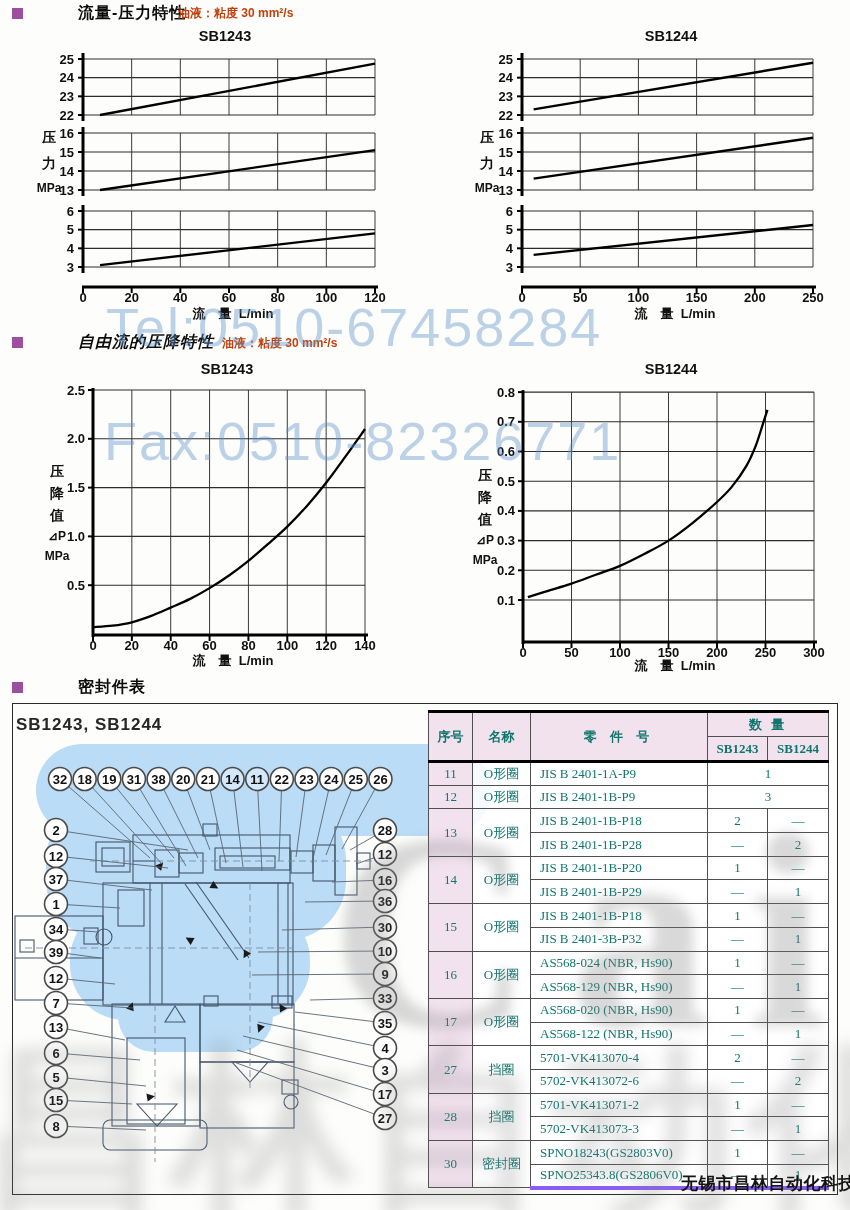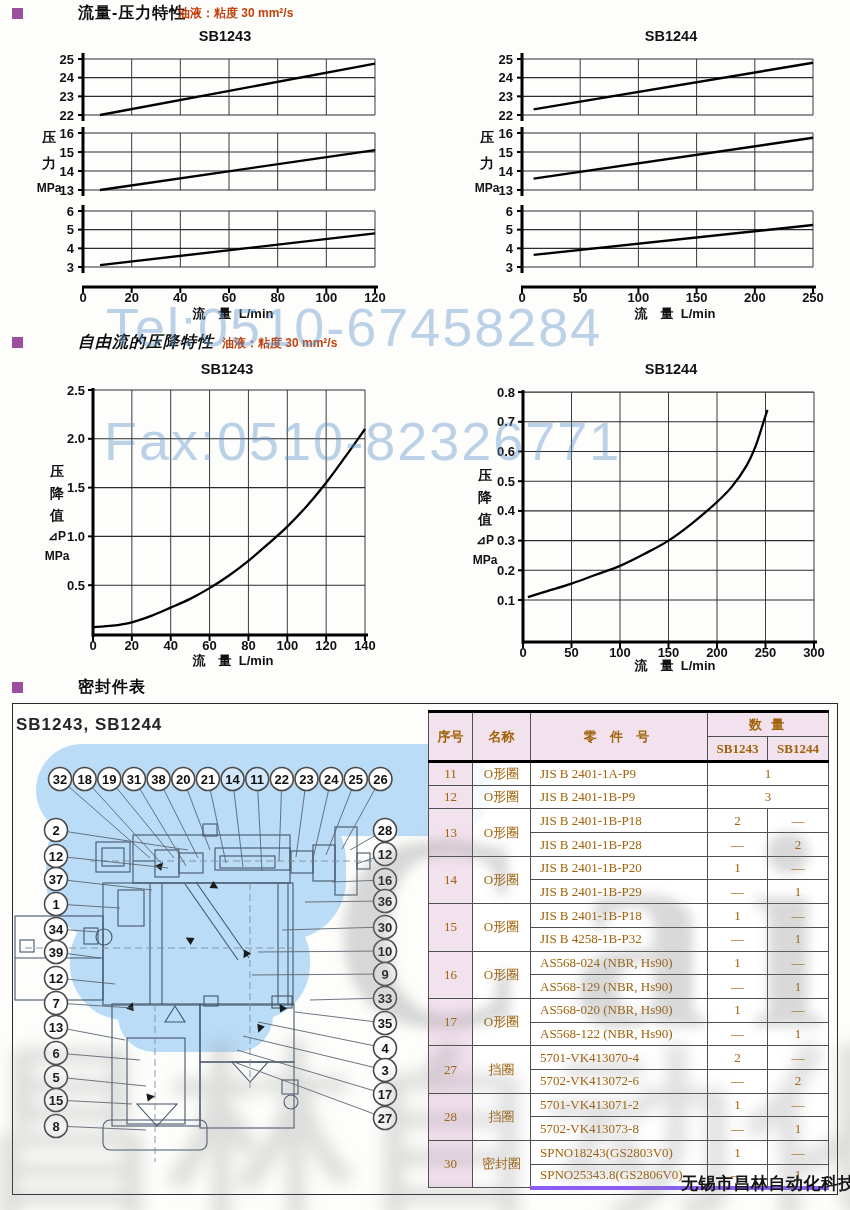--- a/index.html
+++ b/index.html
@@ -27,21 +27,21 @@
   #canvas { position:absolute; left:0; top:0; z-index:2; pointer-events:none; }
   
   .wm-blue { position:absolute; font-size:54px; letter-spacing:2px; color:rgba(96,148,203,0.42); white-space:nowrap; z-index:5; }
   .wm-gray { position:absolute; font-weight:bold; color:rgba(128,128,128,0.30); filter:blur(6px); white-space:nowrap; z-index:4; }
   .blob { position:absolute; background:#badcf6; z-index:1; }
   
   .seal-box { position:absolute; left:12px; top:703px; width:826px; height:492px; border:1.5px solid #2a2a2a; background:transparent; z-index:0; }
   .diagram-label { position:absolute; left:16px; top:715px; font-size:17px; font-weight:bold; letter-spacing:1px; color:#262626; z-index:2; }
   
   .seal-table { position:absolute; left:428px; top:710px; z-index:3; border-collapse:collapse;
-                font-family:"Liberation Serif", serif; font-size:13px; color:#a16207; table-layout:fixed; }
+                font-family:"Liberation Serif", serif; font-size:13px; color:#0f766e; table-layout:fixed; }
   .seal-table th, .seal-table td { border:1px solid #4f4f4f; text-align:center; padding:0; line-height:1.05; overflow:hidden; white-space:nowrap; }
   .seal-table th { background:#f2e2ee; font-weight:700; height:26px; }
   .seal-table td { height:23.7px; background:rgba(255,255,255,0.85); }
   .seal-table td.no { background:#f2e2ee; }
   .seal-table td.part { text-align:left; padding-left:9px; }
   .seal-table .heavy-top { border-top:3px solid #000; }
   .seal-table .heavy-bot { border-bottom:3px solid #000; }
   .seal-table .last td { border-bottom:4px solid #8b5cf6; }
   .company { position:absolute; left:681px; top:1172px; font-size:17px; font-weight:bold; color:#141414; letter-spacing:0.5px; z-index:7; white-space:nowrap; }
 </style>
@@ -162,21 +162,21 @@
         <td>1</td>
       </tr>
       <tr>
         <td class="no" rowspan="2">15</td>
         <td rowspan="2">O形圈</td>
         <td class="part">JIS B 2401-1B-P18</td>
         <td>1</td>
         <td>—</td>
       </tr>
       <tr>
-        <td class="part">JIS B 4258-1B-P32</td>
+        <td class="part">JIS B 2401-3B-P32</td>
         <td>—</td>
         <td>1</td>
       </tr>
       <tr>
         <td class="no" rowspan="2">16</td>
         <td rowspan="2">O形圈</td>
         <td class="part">AS568-024 (NBR, Hs90)</td>
         <td>1</td>
         <td>—</td>
       </tr>
@@ -210,21 +210,21 @@
         <td>2</td>
       </tr>
       <tr>
         <td class="no" rowspan="2">28</td>
         <td rowspan="2">挡圈</td>
         <td class="part">5701-VK413071-2</td>
         <td>1</td>
         <td>—</td>
       </tr>
       <tr>
-        <td class="part">5702-VK413073-8</td>
+        <td class="part">5702-VK413073-3</td>
         <td>—</td>
         <td>1</td>
       </tr>
       <tr>
         <td class="no" rowspan="2">30</td>
         <td rowspan="2">密封圈</td>
         <td class="part">SPNO18243(GS2803V0)</td>
         <td>1</td>
         <td>—</td>
       </tr>

